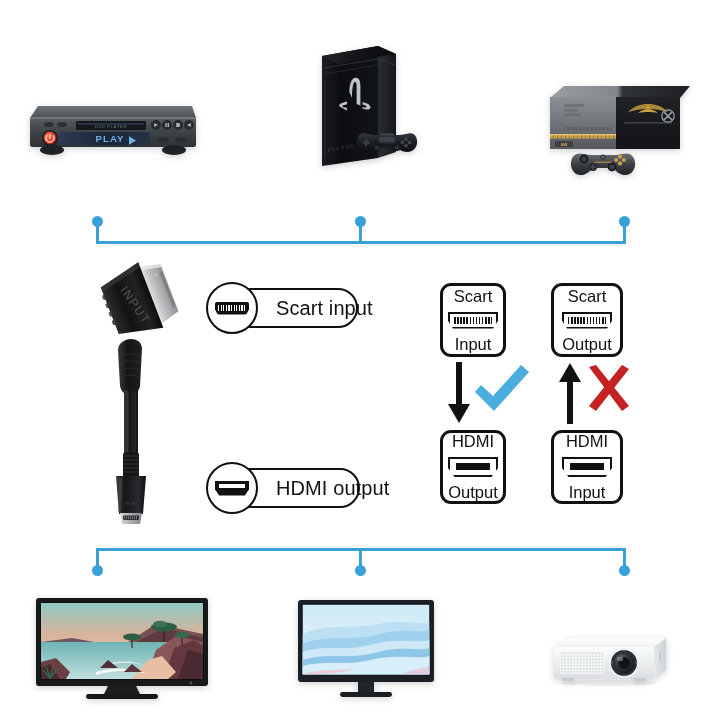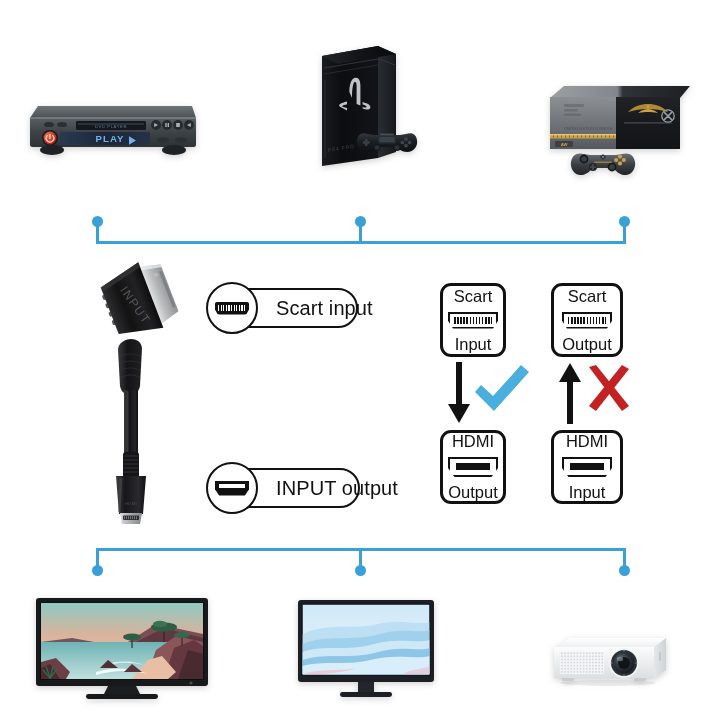--- a/index.html
+++ b/index.html
@@ -426,21 +426,21 @@
   </div>
   <span class="pill-txt">Scart input</span>
 </div>
 
 <div class="pill" style="left:208px;top:468px;width:152px;padding-left:56px;">
   <div class="pill-circle">
     <div class="hdmi-glyph">
         <div class="slot"></div>
       </div>
   </div>
-  <span class="pill-txt">INPUT output</span>
+  <span class="pill-txt">HDMI output</span>
 </div>
 
 <div class="spec" style="left:440px;top:283px;">
   <span class="t">Scart</span>
   <div class="sc-out">
       <div class="bars"></div>
     </div>
   <span class="t">Input</span>
 </div>
 

